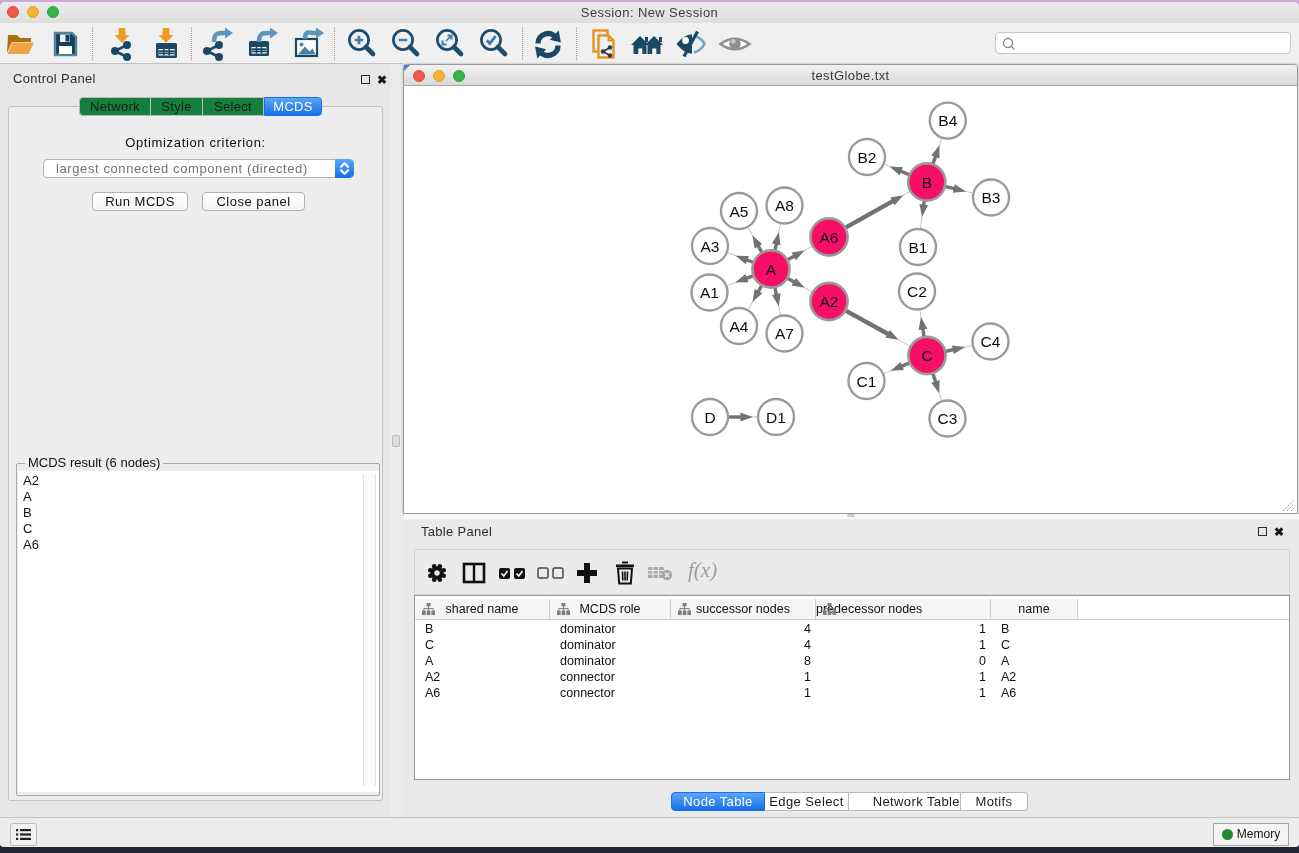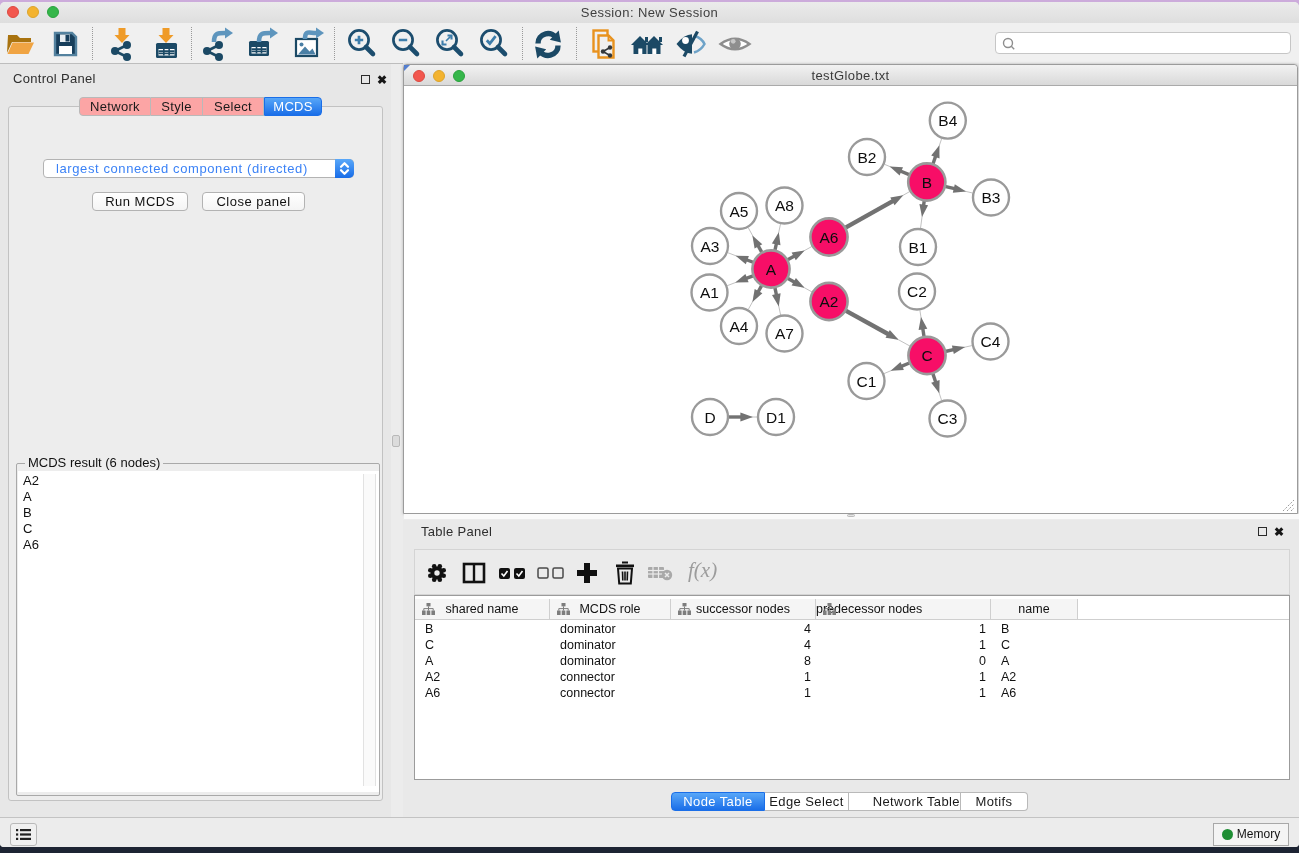--- a/index.html
+++ b/index.html
@@ -9,23 +9,23 @@
 #titlebar .title{position:absolute;left:0;right:0;top:3px;text-align:center;font-size:13px;letter-spacing:0.4px;color:#3e3e3e}
 .tl{position:absolute;top:3.5px;width:12px;height:12px;border-radius:50%}
 #toolbar{position:absolute;left:0;top:21px;width:1299px;height:41px;background:#f0f0f0;border-bottom:1px solid #bdbdbd}
 .tsep{position:absolute;top:4px;height:33px;width:0;border-left:1px dotted #999}
 #searchbox{position:absolute;left:995px;top:9px;width:296px;height:22px;background:#fff;border:1px solid #c6c6c6;border-radius:4px}
 #ctrlpanel{position:absolute;left:0;top:62px;width:391px;height:753px;background:#e7e7e7}
 .panehead{font-size:13px;letter-spacing:0.3px;color:#2e2e2e}
 .sqico{position:absolute;width:9px;height:9px;border:1.5px solid #2a2a2a}
 .xico{position:absolute;font-size:12px;font-weight:bold;color:#161616;line-height:10px}
 #tabpane{position:absolute;left:8px;top:42px;width:375px;height:695px;background:#ededed;border:1px solid #c2c2c2;border-radius:3px}
-.segtab{position:absolute;top:33px;height:19px;font-size:13px;letter-spacing:0.3px;text-align:center;background:#fca5a5;border:1px solid #b9b9b9;color:#1a1a1a;line-height:18px}
+.segtab{position:absolute;top:33px;height:19px;font-size:13px;letter-spacing:0.3px;text-align:center;background:#15803d;border:1px solid #b9b9b9;color:#1a1a1a;line-height:18px}
 .segsel{background:linear-gradient(#58a7f8,#1a6ee8);color:#fff;border-color:#1a6ee8}
-#dropdown{position:absolute;left:43px;top:95px;width:311px;height:19px;background:#fff;border:1px solid #b3b3b3;border-radius:4px;font-size:13px;letter-spacing:0.6px;line-height:17px;color:#3b82f6}
+#dropdown{position:absolute;left:43px;top:95px;width:311px;height:19px;background:#fff;border:1px solid #b3b3b3;border-radius:4px;font-size:13px;letter-spacing:0.6px;line-height:17px;color:#737373}
 #ddbtn{position:absolute;right:-1px;top:-1px;width:19px;height:19px;background:linear-gradient(#5aa8f9,#176ce8);border-radius:0 5px 5px 0}
 .btn{position:absolute;top:128px;height:19px;background:linear-gradient(#ffffff,#f4f4f4);border:1px solid #b3b3b3;border-radius:4px;font-size:13px;letter-spacing:0.5px;text-align:center;line-height:17px;color:#111}
 #mcdsbox{position:absolute;left:16px;top:399px;width:364px;height:333px;border:1px solid #a9a9a9;border-radius:2px}
 #mcdslist{position:absolute;left:1px;top:7px;width:361px;height:321px;background:#fff;font-size:13px;color:#111}
 #mcdsleg{position:absolute;left:8px;top:-9px;background:#ededed;padding:0 3px;font-size:13px;color:#111}
 #vsplit{position:absolute;left:391px;top:62px;width:12px;height:753px;background:#ececec}
 #desk{position:absolute;left:403px;top:61px;width:984px;height:457px;background:#ececec}
 #netwin{position:absolute;left:0px;top:1px;width:895px;height:450px;background:#fff;border:1px solid #9b9b9b;border-radius:4px 4px 0 0;box-shadow:0 0 3px rgba(0,0,0,.25)}
 #nettitle{position:absolute;left:0;top:0;width:100%;height:21px;background:linear-gradient(#f2f2f2,#d9d9d9);border-bottom:1px solid #aaa;border-radius:4px 4px 0 0}
 #tblpanel{position:absolute;left:403px;top:518px;width:896px;height:297px;background:#e9e9e9}
@@ -178,20 +178,21 @@
   </div>
   <div id="ctrlpanel">
     <div class="panehead" style="position:absolute;left:13px;top:7px">Control Panel</div>
     <div class="sqico" style="left:361px;top:11px"></div>
     <div class="xico" style="left:377px;top:11px">✖</div>
     <div id="tabpane"></div>
     <div class="segtab" style="left:79px;width:72px;border-radius:4px 0 0 4px">Network</div>
     <div class="segtab" style="left:151px;width:52px;border-left:none">Style</div>
     <div class="segtab" style="left:203px;width:61px;border-left:none">Select</div>
     <div class="segtab segsel" style="left:264px;width:58px;border-radius:0 4px 4px 0">MCDS</div>
+    <div style="position:absolute;left:0;top:71px;width:391px;text-align:center;font-size:13px;letter-spacing:0.65px;color:#111">Optimization criterion:</div>
     <div id="dropdown">
         <span style="position:absolute;left:12px">largest connected component (directed)</span>
       <div id="ddbtn"><svg width="19" height="19">
             <path d="M6 7.8 L9.5 4.2 L13 7.8" fill="none" stroke="#fff" stroke-width="2.2" stroke-linecap="round" stroke-linejoin="round"></path>
             <path d="M6 11.2 L9.5 14.8 L13 11.2" fill="none" stroke="#fff" stroke-width="2.2" stroke-linecap="round" stroke-linejoin="round"></path>
           </svg></div>
     </div>
     <div class="btn" style="left:92px;width:96px">Run MCDS</div>
     <div class="btn" style="left:202px;width:103px">Close panel</div>
     <div id="mcdsbox">

